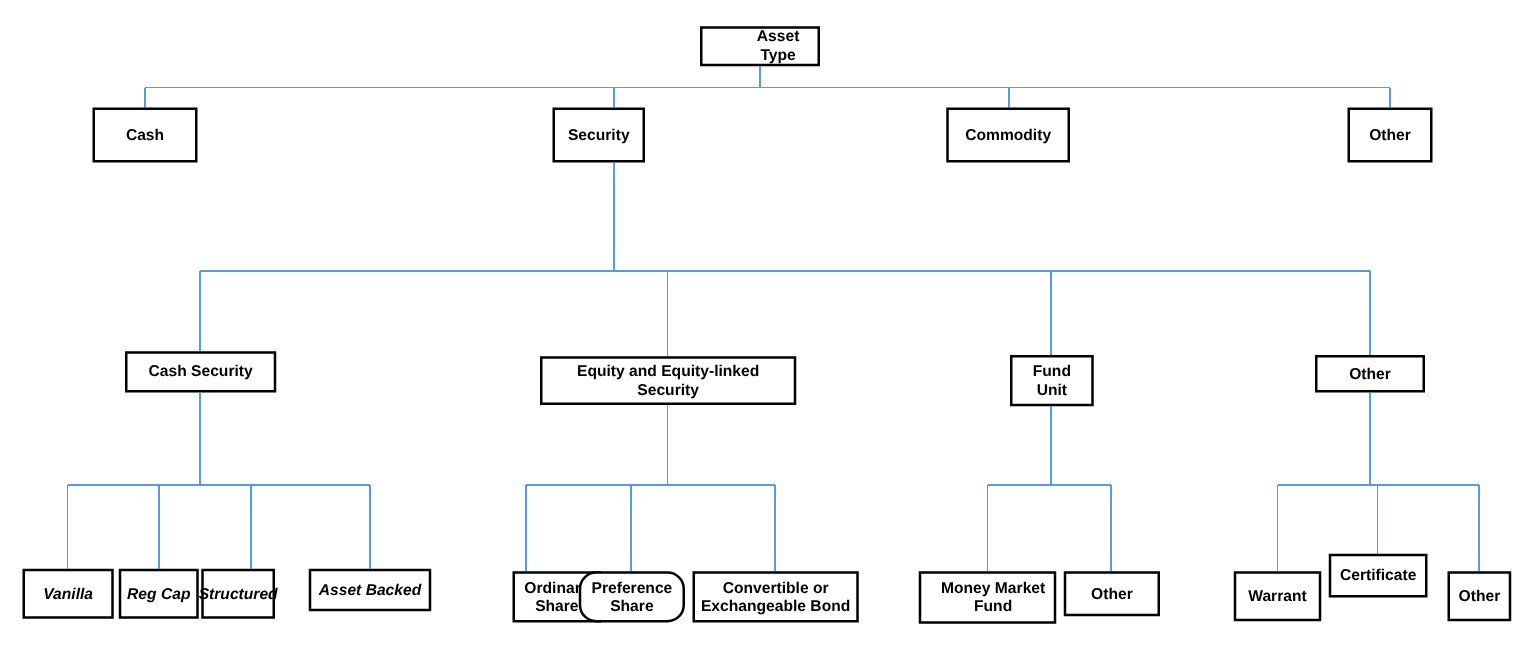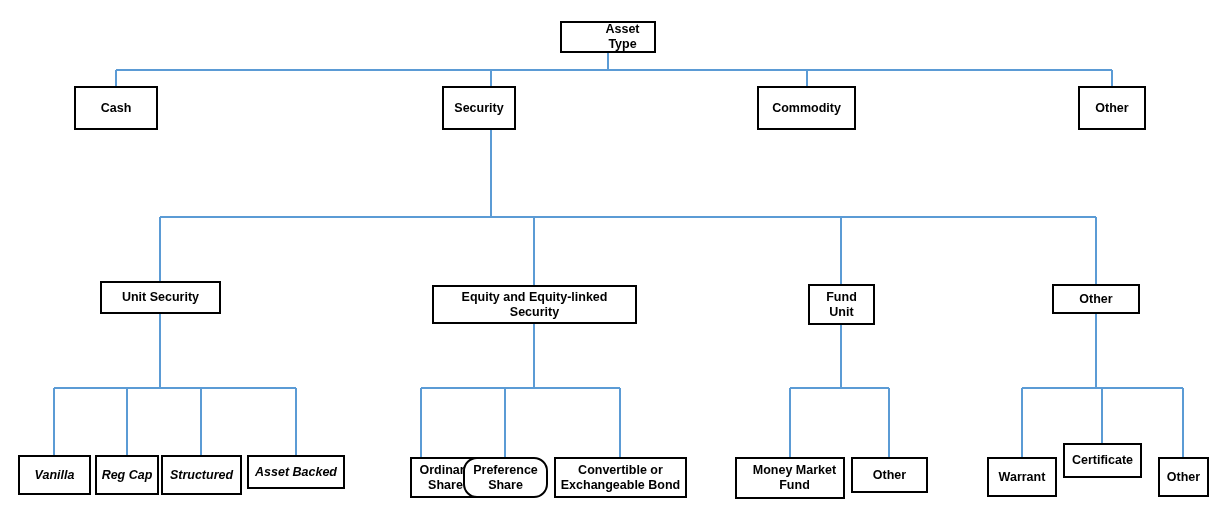--- a/index.html
+++ b/index.html
@@ -90,39 +90,39 @@
       <div class="node" style="left: 442px; top: 86px; width: 74px; height: 44px;">
         <span class="lbl">Security</span>
       </div>
       <div class="node" style="left: 757px; top: 86px; width: 99px; height: 44px;">
         <span class="lbl">Commodity</span>
       </div>
       <div class="node" style="left: 1078px; top: 86px; width: 68px; height: 44px;">
         <span class="lbl">Other</span>
       </div>
       <div class="node" style="left: 100px; top: 281px; width: 121px; height: 33px;">
-        <span class="lbl">Unit Security</span>
+        <span class="lbl">Cash Security</span>
       </div>
       <div class="node" style="left: 432px; top: 285px; width: 205px; height: 39px;">
         <span class="lbl">Equity and Equity-linked Security</span>
       </div>
       <div class="node" style="left: 808px; top: 284px; width: 67px; height: 41px;">
         <span class="lbl">Fund
 Unit</span>
       </div>
       <div class="node" style="left: 1052px; top: 284px; width: 88px; height: 30px;">
         <span class="lbl">Other</span>
       </div>
       <div class="node italic" style="left: 18px; top: 455px; width: 73px; height: 40px; justify-content: center;">
         <span class="lbl">Vanilla</span>
       </div>
       <div class="node italic" style="left: 95px; top: 455px; width: 64px; height: 40px;">
         <span class="lbl">Reg Cap</span>
       </div>
-      <div class="node italic" style="left: 161px; top: 455px; width: 81px; height: 40px; font-style: italic;">
+      <div class="node italic" style="left: 161px; top: 455px; width: 59px; height: 40px; font-style: italic;">
         <span class="lbl">Structured</span>
       </div>
       <div class="node italic" style="left: 247px; top: 455px; width: 98px; height: 34px; justify-content: center;">
         <span class="lbl">Asset Backed</span>
       </div>
       <div class="node" style="left: 386px; top: 457px; width: 71px; height: 41px; margin-left: 24px;">
         <span class="lbl">Ordinary
 Share</span>
       </div>
       <div class="node" style="left: 463px; top: 457px; width: 85px; height: 41px; border-radius: 14px;">

